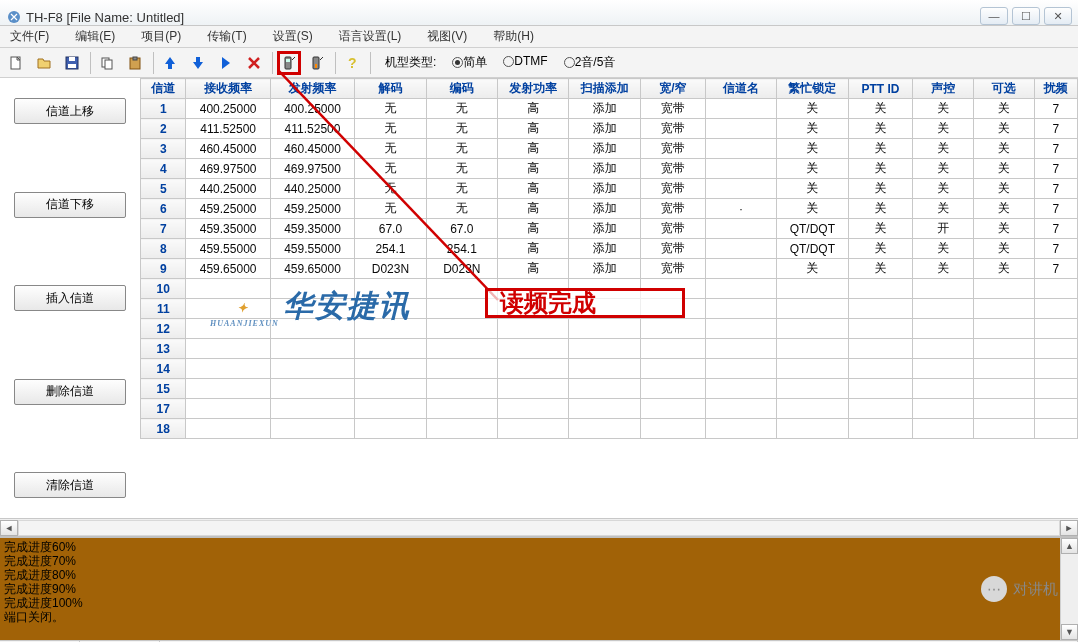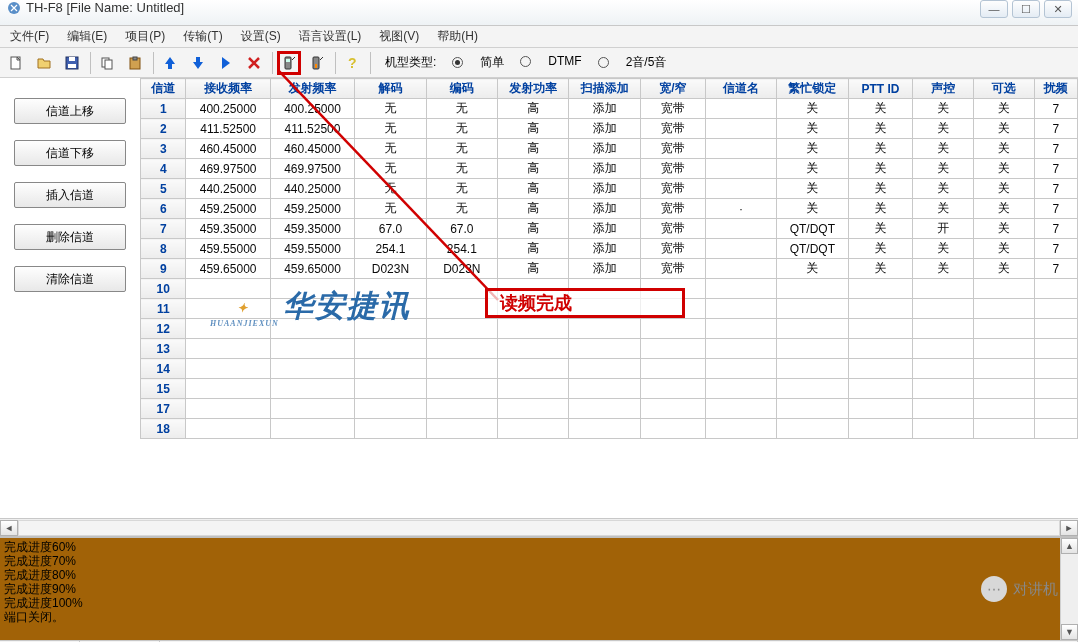--- a/index.html
+++ b/index.html
@@ -1,48 +1,48 @@
 <!DOCTYPE html>
 <html><head>
 <meta charset="utf-8">
 <style>
 * { box-sizing: border-box; margin: 0; padding: 0; }
 body { font-family: "Microsoft YaHei", Arial, sans-serif; font-size: 12px; background: #fff; overflow: hidden; width: 1078px; height: 642px; position: relative; }
-.titlebar { height: 26px; background: linear-gradient(#fff,#eef2f5); border-bottom: 1px solid #c8c8c8; display: flex; align-items: flex-start; padding: 0 6px; }
+.titlebar { height: 26px; background: linear-gradient(#fff,#eef2f5); border-bottom: 1px solid #c8c8c8; display: flex; align-items: flex-end; padding: 0 6px; }
 .titlebar .app-icon { width: 16px; height: 16px; margin-right: 4px; display:inline-flex; align-items:center; justify-content:center;}
 .titlebar .title { flex: 1; font-size: 13px; color: #333; }
 .win-btns { display: flex; gap: 0; }
 .win-btn { width: 28px; height: 18px; border: 1px solid #b4c4d4; background: linear-gradient(#fefefe,#e4ecf4); border-radius: 3px; margin-left: 4px; display:flex;align-items:center;justify-content:center;font-size:11px;color:#555;}
-.menubar { height: 22px; background: #f4f4f4; border-bottom: 1px solid #d0d0d0; display: flex; align-items: center; padding: 0 4px; gap: 6px; }
+.menubar { height: 22px; background: #f4f4f4; border-bottom: 1px solid #d0d0d0; display: flex; align-items: center; padding: 0 4px; gap: 14px; }
 .menubar span { padding: 2px 6px; color: #333; cursor: default; }
 .toolbar { height: 30px; background: #f4f4f4; border-bottom: 1px solid #d0d0d0; display: flex; align-items: center; padding: 0 4px; gap: 0; }
 .tb-btn { width: 24px; height: 24px; border: 1px solid transparent; display: inline-flex; align-items: center; justify-content: center; margin-right: 2px; background:#f4f4f4;}
 .tb-sep { width:1px; height:22px; background:#c0c0c0; margin: 0 4px; }
 .tb-group { display:flex; align-items:center; gap:2px;}
 .highlight-box { border: 3px solid #d00000 !important; }
 .radio-group { display:flex; align-items:flex-start; gap:4px; margin-left: 10px; font-size:12px;}
-.radio-group label { margin-left: 12px; display:flex; align-items:center; gap:17px;}
+.radio-group label { margin-left: 12px; display:flex; align-items:center; gap:0;}
 .radio-dot { width:11px; height:11px; border:1px solid #555; border-radius:50%; display:inline-flex;align-items:center;justify-content:center;}
 .radio-dot.sel::after{content:"";width:5px;height:5px;background:#333;border-radius:50%;}
 
 .main { display:flex; height: 440px; }
-.sidebar { width: 140px; padding: 20px 14px; display:flex; flex-direction:column; gap: 16px; border-right: 0; }
+.sidebar { width: 140px; padding: 20px 14px; display:flex; flex-direction:column; gap: 16px; border-right: 0; justify-content: space-between; }
 .side-btn { height: 26px; border: 1px solid #888; background: linear-gradient(#fefefe,#e8e8e8); font-size:12px; cursor:default; border-radius:2px;}
 .grid-wrap { flex:1; overflow:auto; position:relative; }
 table.grid { border-collapse: collapse; width: 100%; table-layout: fixed; }
 table.grid th, table.grid td { border: 1px solid #c8c8c8; height: 20px; text-align: center; font-size: 12px; padding: 0 2px; overflow:hidden; white-space:nowrap;}
 table.grid th { background: linear-gradient(#fafafa,#ececec); color: #0040a0; font-weight: bold; }
 table.grid td.rowhdr { background: linear-gradient(#fafafa,#ececec); color: #0040a0; font-weight: bold; width:40px;}
 table.grid td { color:#0a0a0a; }
 
 .watermark { position:absolute; left:210px; top:285px; font-family:"KaiTi","STKaiti",serif; font-size:30px; font-weight:bold; font-style:italic; color:#2a6aa8; letter-spacing:2px; pointer-events:none; display:flex; align-items:center;}
 .watermark .star{ font-size:12px; color:#e0a030; margin-right:2px;}
 .watermark .sub{ font-size:8px; display:block; letter-spacing:1px; color:#6090c0;}
 
-.callout { position:absolute; left:485px; top:288px; border:3px solid #d00000; width:200px; height:30px; display:flex; align-items:center; justify-content:flex-start; padding-left:12px; color:#d00000; font-size:18px; font-weight:bold; font-family:"SimHei",sans-serif; background:rgba(255,255,255,0.7);}
+.callout { position:absolute; left:485px; top:288px; border:3px solid #d00000; width:200px; height:30px; display:flex; align-items:center; justify-content:flex-start; padding-left:12px; color:#d00000; font-size:24px; font-weight:bold; font-family:"SimHei",sans-serif; background:rgba(255,255,255,0.7);}
 .callout-line { position:absolute; left:278px; top:70px; pointer-events:none;}
 
 .hscroll { height:18px; background:#efefef; border-top:1px solid #c8c8c8; display:flex; align-items:center; padding:0 0;}
 .hscroll .arrow{width:18px;height:16px;border:1px solid #b0b0b0;background:linear-gradient(#fff,#e4e4e4);display:flex;align-items:center;justify-content:center;font-size:9px;color:#555;}
 .hscroll .track{flex:1;background:#f4f4f4;height:16px;border:1px solid #d8d8d8;}
 
 .log-pane { height: 104px; border-top: 2px solid #c0c0c0; background:#a16207; padding: 2px 4px; font-size:12px; line-height:14px; overflow:auto; position:relative;}
 .log-scroll { position:absolute; right:0; top:0; bottom:0; width:18px; background:#efefef; border-left:1px solid #d0d0d0; display:flex; flex-direction:column;}
 .log-scroll .arrow{height:16px;border:1px solid #b0b0b0;background:linear-gradient(#fff,#e4e4e4);display:flex;align-items:center;justify-content:center;font-size:9px;color:#555;}
 .log-scroll .thumb{flex:1;}

